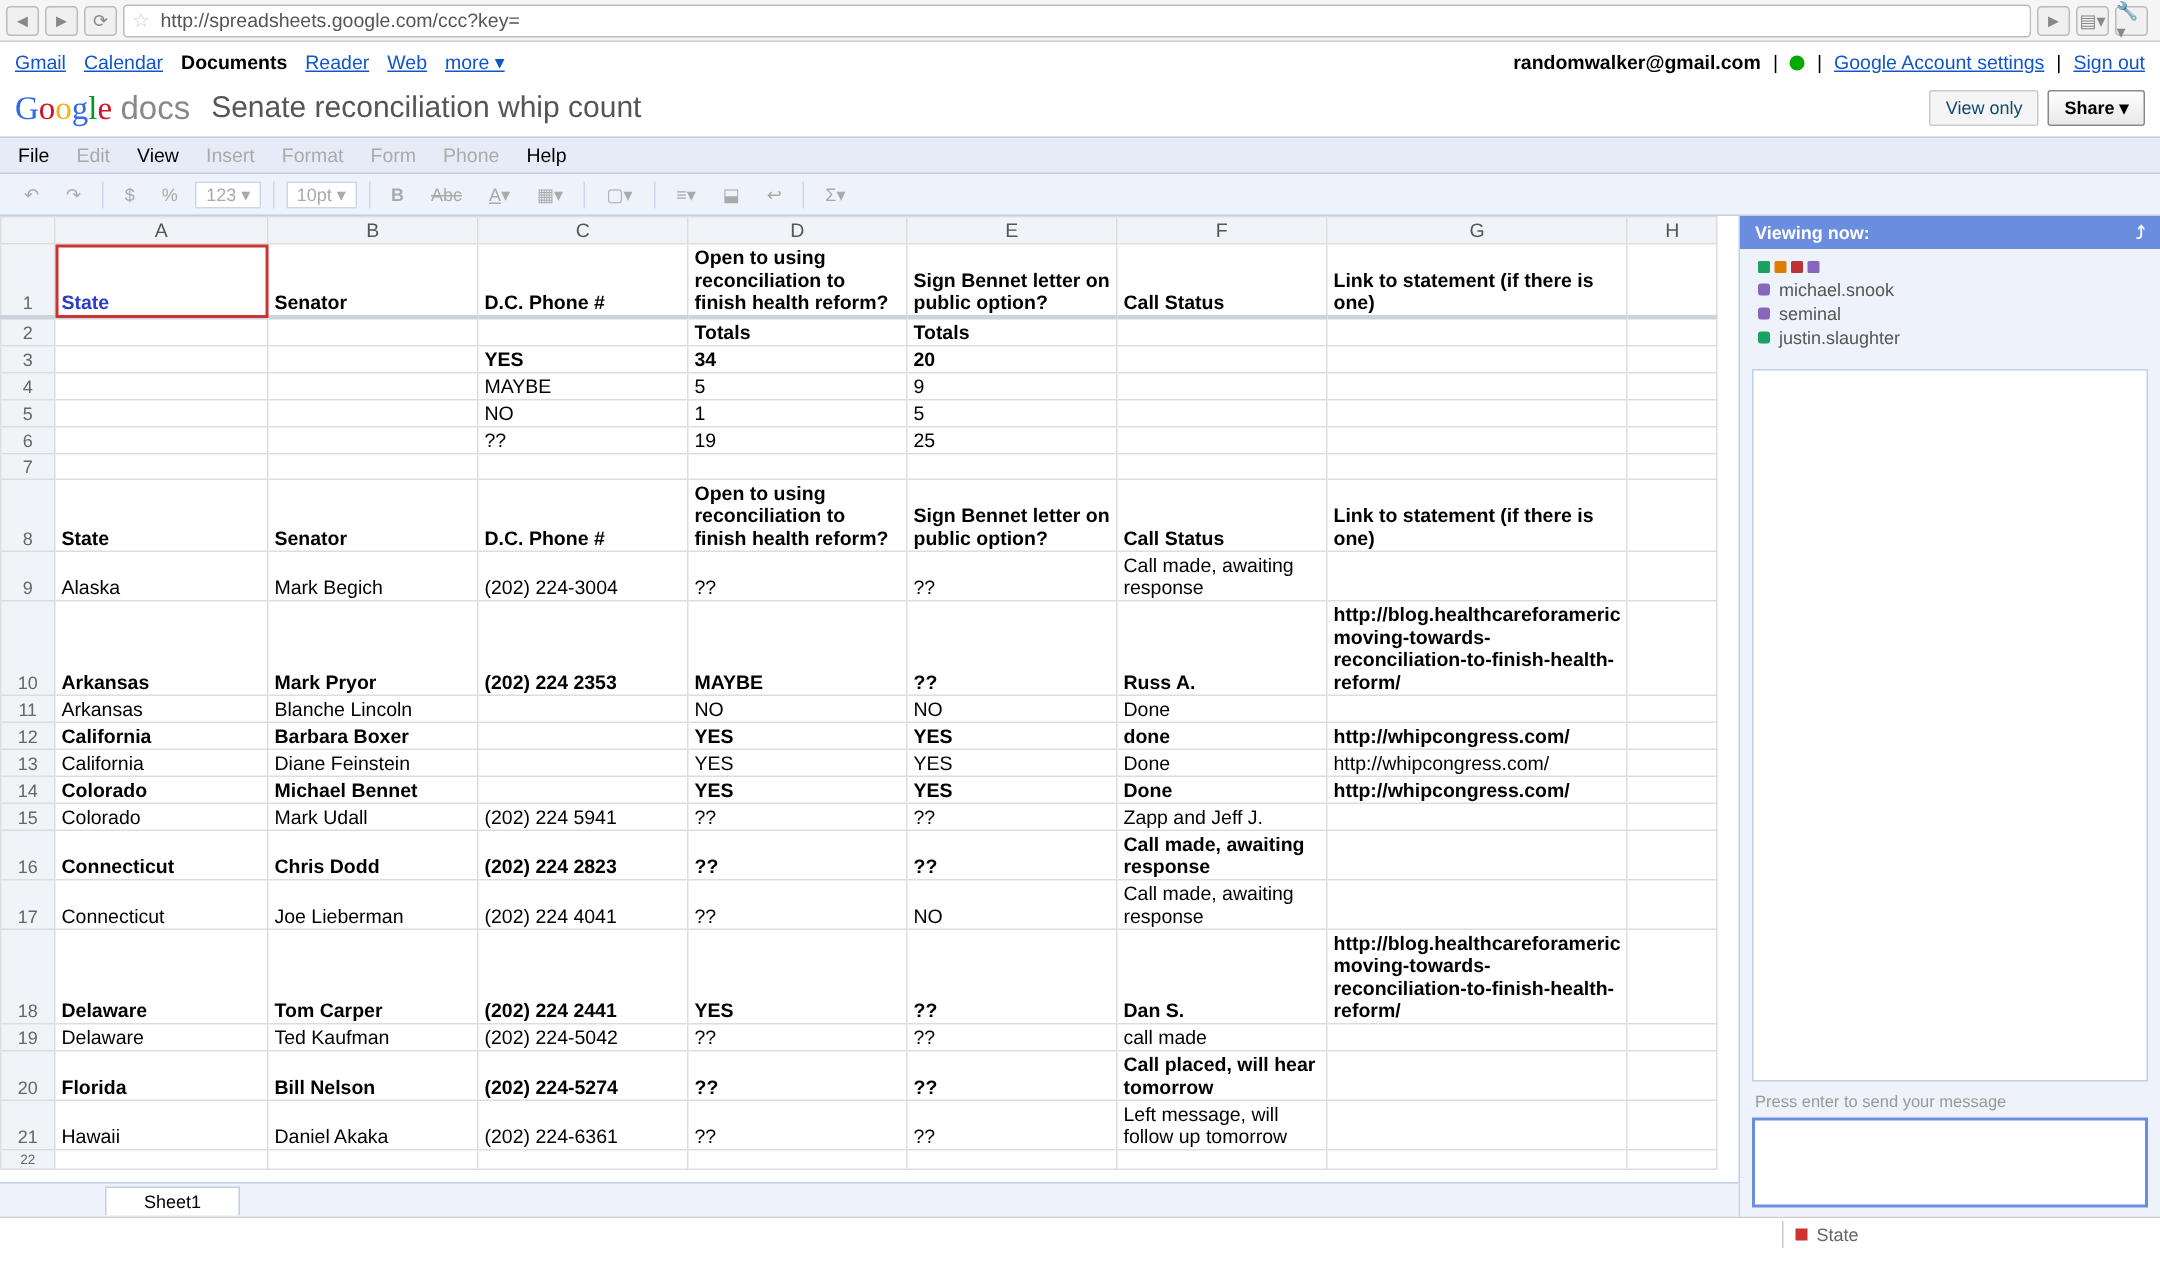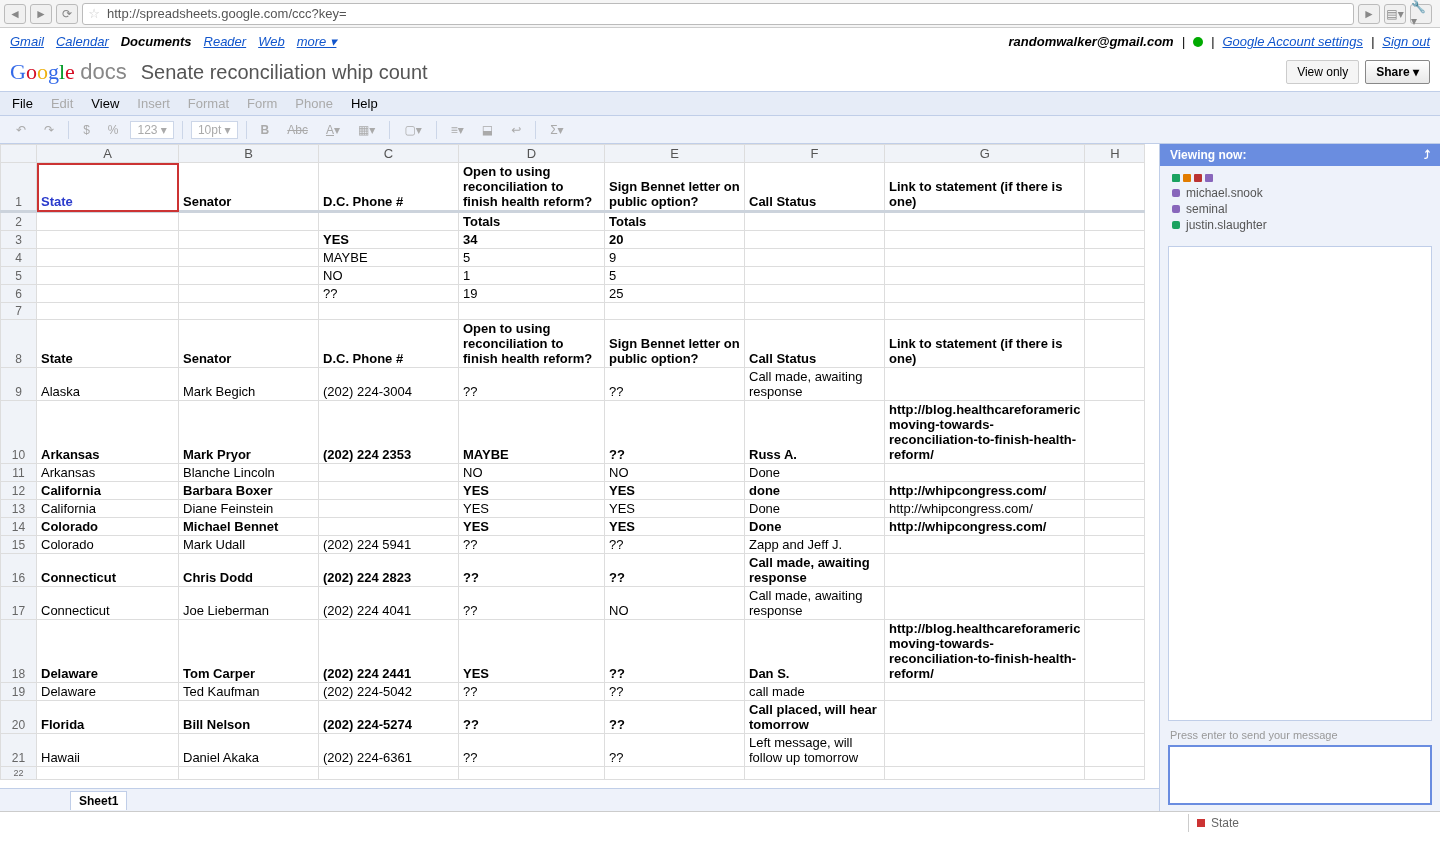--- a/index.html
+++ b/index.html
@@ -7,36 +7,36 @@
 
 
 .browser-bar { height: 28px; background: #f5f5f5; border-bottom: 1px solid #ccc; display: flex; align-items: center; padding: 0 4px; gap: 4px; }
 .nav-btn { width: 22px; height: 20px; border: 1px solid #bbb; border-radius: 3px; background: #f0f0f0; display: flex; align-items: center; justify-content: center; color: #888; font-size: 12px; cursor: pointer; }
 .url-box { flex: 1; height: 22px; border: 1px solid #bbb; border-radius: 3px; display: flex; align-items: center; background: #fff; }
 .star { width: 22px; text-align: center; color: #ccc; }
 .url-input { flex: 1; border: none; outline: none; font-size: 13px; color: #555; padding-left: 2px; }
 .right-tools { display: flex; gap: 4px; padding-right: 4px; }
 
 
-.google-bar { display: flex; justify-content: space-between; align-items: flex-start; padding: 6px 10px; font-size: 13px; font-style: italic; }
+.google-bar { display: flex; justify-content: space-between; align-items: flex-start; padding: 6px 10px; font-size: 13px; }
 .google-bar a { color: #1155cc; text-decoration: underline; }
 .google-links { display: flex; gap: 12px; align-items: center; }
 .google-links .active { font-weight: bold; color: #000; text-decoration: none; }
 .google-right { display: flex; gap: 8px; align-items: center; }
 .status-dot { width: 10px; height: 10px; border-radius: 50%; background: #0a0; display: inline-block; }
 
 
 .doc-header { display: flex; align-items: center; padding: 4px 10px 6px; gap: 14px; }
 .logo { font-size: 22px; font-family: Georgia, serif; }
 .logo .g1 { color: #3369e8; } .logo .o1 { color: #d50f25; } .logo .o2 { color: #eeb211; }
 .logo .g2 { color: #3369e8; } .logo .l1 { color: #009925; } .logo .e1 { color: #d50f25; }
 .logo .docs { color: #888; font-family: Arial; font-weight: normal; }
 .doc-title { color: #555; font-size: 20px; text-align: center; }
 .header-btns { margin-left: auto; display: flex; gap: 6px; }
-.btn-viewonly { border: 1px solid #ccc; background: #f5f5f5; color: #000000; padding: 4px 10px; border-radius: 2px; font-size: 12px; }
+.btn-viewonly { border: 1px solid #ccc; background: #f5f5f5; color: #0c4a6e; padding: 4px 10px; border-radius: 2px; font-size: 12px; }
 .btn-share { border: 1px solid #888; background: linear-gradient(#fff,#e8e8e8); padding: 4px 10px; border-radius: 2px; font-size: 12px; font-weight: bold; }
 
 
 .menubar { background: #e6ecf7; border-top: 1px solid #c0cee8; border-bottom: 1px solid #c0cee8; display: flex; gap: 18px; padding: 4px 12px; font-size: 13px; }
 .menubar span { cursor: pointer; }
 .menubar .dis { color: #aaa; }
 
 
 .toolbar { background: #eef2fa; border-bottom: 1px solid #c0cee8; display: flex; align-items: center; gap: 6px; padding: 3px 10px; height: 28px; color: #aaa; font-size: 12px; }
 .tb-div { width: 1px; height: 18px; background: #ccd6e8; margin: 0 2px; }
@@ -67,21 +67,21 @@
 .swatches { display: flex; gap: 3px; margin-bottom: 4px; }
 .sw { width: 8px; height: 8px; border-radius: 1px; }
 .viewer-row { display: flex; align-items: center; gap: 6px; margin: 2px 0; }
 .dot { width: 8px; height: 8px; border-radius: 2px; }
 .chat-area { flex: 1; background: #fff; border: 1px solid #c0cee8; margin: 4px 8px; }
 .chat-hint { color: #999; font-size: 11px; padding: 4px 10px; }
 .chat-input { border: 2px solid #6a8de0; margin: 0 8px 6px; height: 60px; background: #fff; }
 
 
 .sheet-bottom { height: 23px; background: #eef2fa; border-top: 1px solid #c0cee8; display: flex; align-items: center; }
-.tab { background: #fff; border: 1px solid #c0cee8; border-bottom: none; padding: 2px 8px; margin-left: 70px; font-size: 12px; font-weight: bold; }
+.tab { background: #fff; border: 1px solid #c0cee8; border-bottom: none; padding: 2px 25px; margin-left: 70px; font-size: 12px; }
 
 .status-bar { height: 22px; border-top: 1px solid #ccc; display: flex; align-items: center; }
 .status-right { margin-left: auto; width: 252px; border-left: 1px solid #ccc; padding: 2px 8px; color: #666; font-size: 12px; display: flex; align-items: center; gap: 6px; }
 .tiny-dot { width: 8px; height: 8px; background: #c33; display: inline-block; }
 
 
 tr.sep-after td, tr.sep-after th { border-bottom: 3px solid #ccd3dc; }
 </style>
 </head>
 <body>

